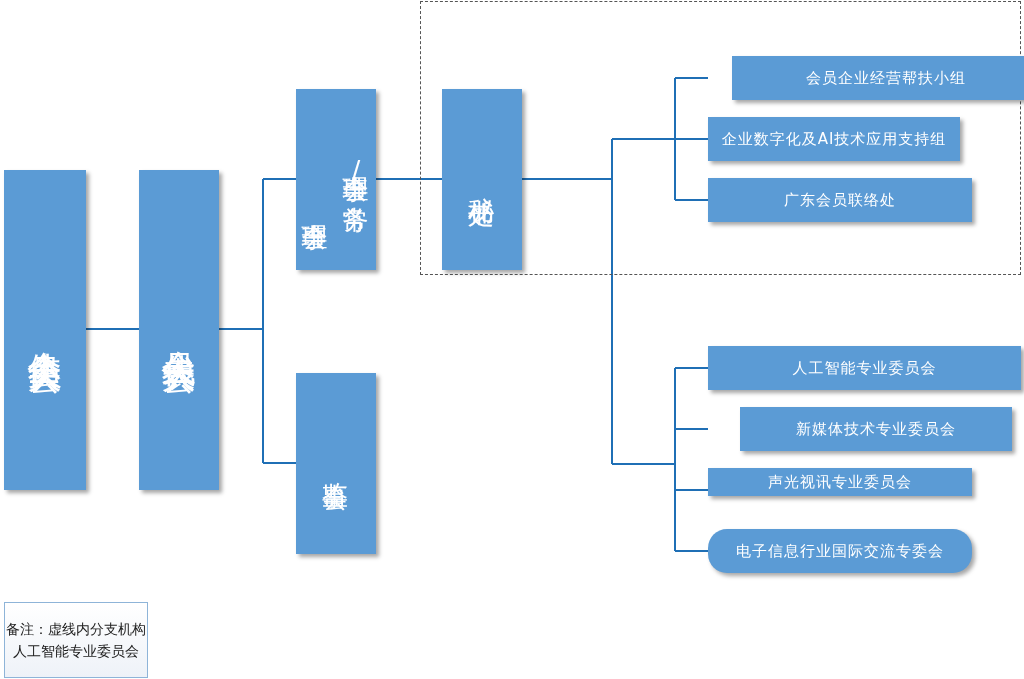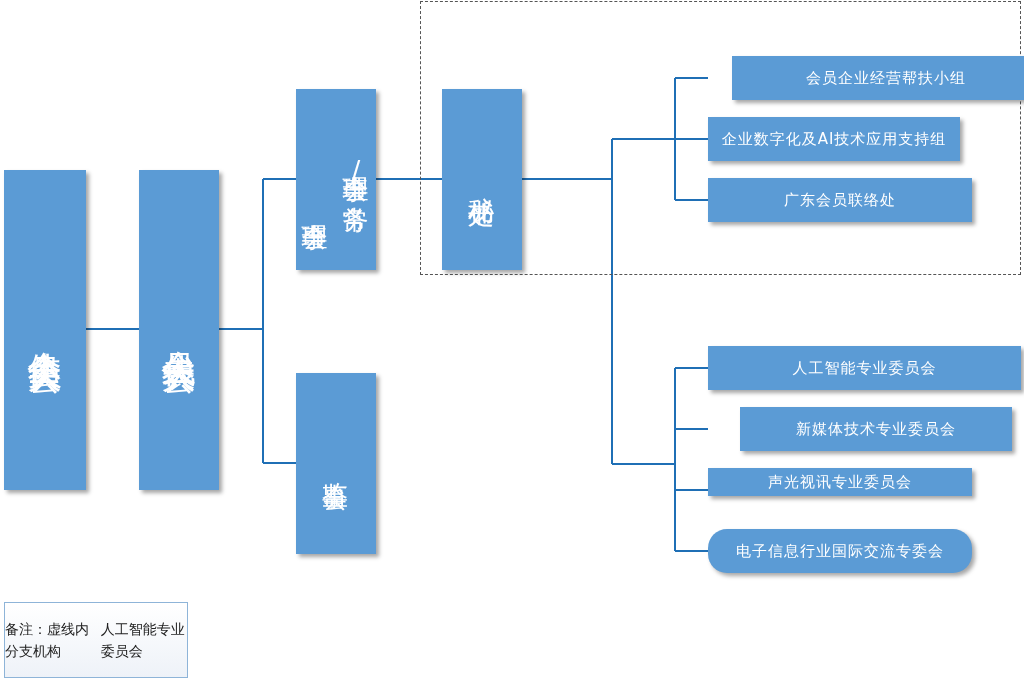--- a/index.html
+++ b/index.html
@@ -8,24 +8,24 @@
   .box { position: absolute; background: #5b9bd5; color: #ffffff;
          box-shadow: 3px 3px 4px rgba(0,0,0,0.35);
          display: flex; align-items: center; justify-content: center; box-sizing: border-box; }
   .vtext { writing-mode: vertical-rl; text-orientation: upright; letter-spacing: 2px; }
   .big { font-size: 34px; }
   .mid { font-size: 26px; }
   .hbox { font-size: 15px; letter-spacing: 1px; }
   svg.lines { position: absolute; left: 0; top: 0; }
   .dashed { position: absolute; left: 420px; top: 1px; width: 601px; height: 274px;
             border: 1.5px dashed #555; box-sizing: border-box; }
-  .note { position: absolute; left: 4px; top: 602px; width: 184px; height: 76px;
+  .note { position: absolute; left: 4px; top: 602px; width: 144px; height: 76px;
           border: 1px solid #8eb4d8; box-sizing: border-box;
           background: linear-gradient(#ffffff, #eef2f8);
-          display: flex; align-items: center; justify-content: center;
+          display: flex; flex-direction: column; align-items: center; justify-content: center;
           font-size: 14px; color: #222; line-height: 22px; }
 </style>
 </head>
 <body>
 
 <svg class="lines" width="1024" height="679">
   <g stroke="#1f6fb5" stroke-width="2" fill="none">
     <line x1="86" y1="329" x2="139" y2="329"></line>
     <line x1="219" y1="329" x2="263" y2="329"></line>
     <line x1="263" y1="179" x2="263" y2="463"></line>

